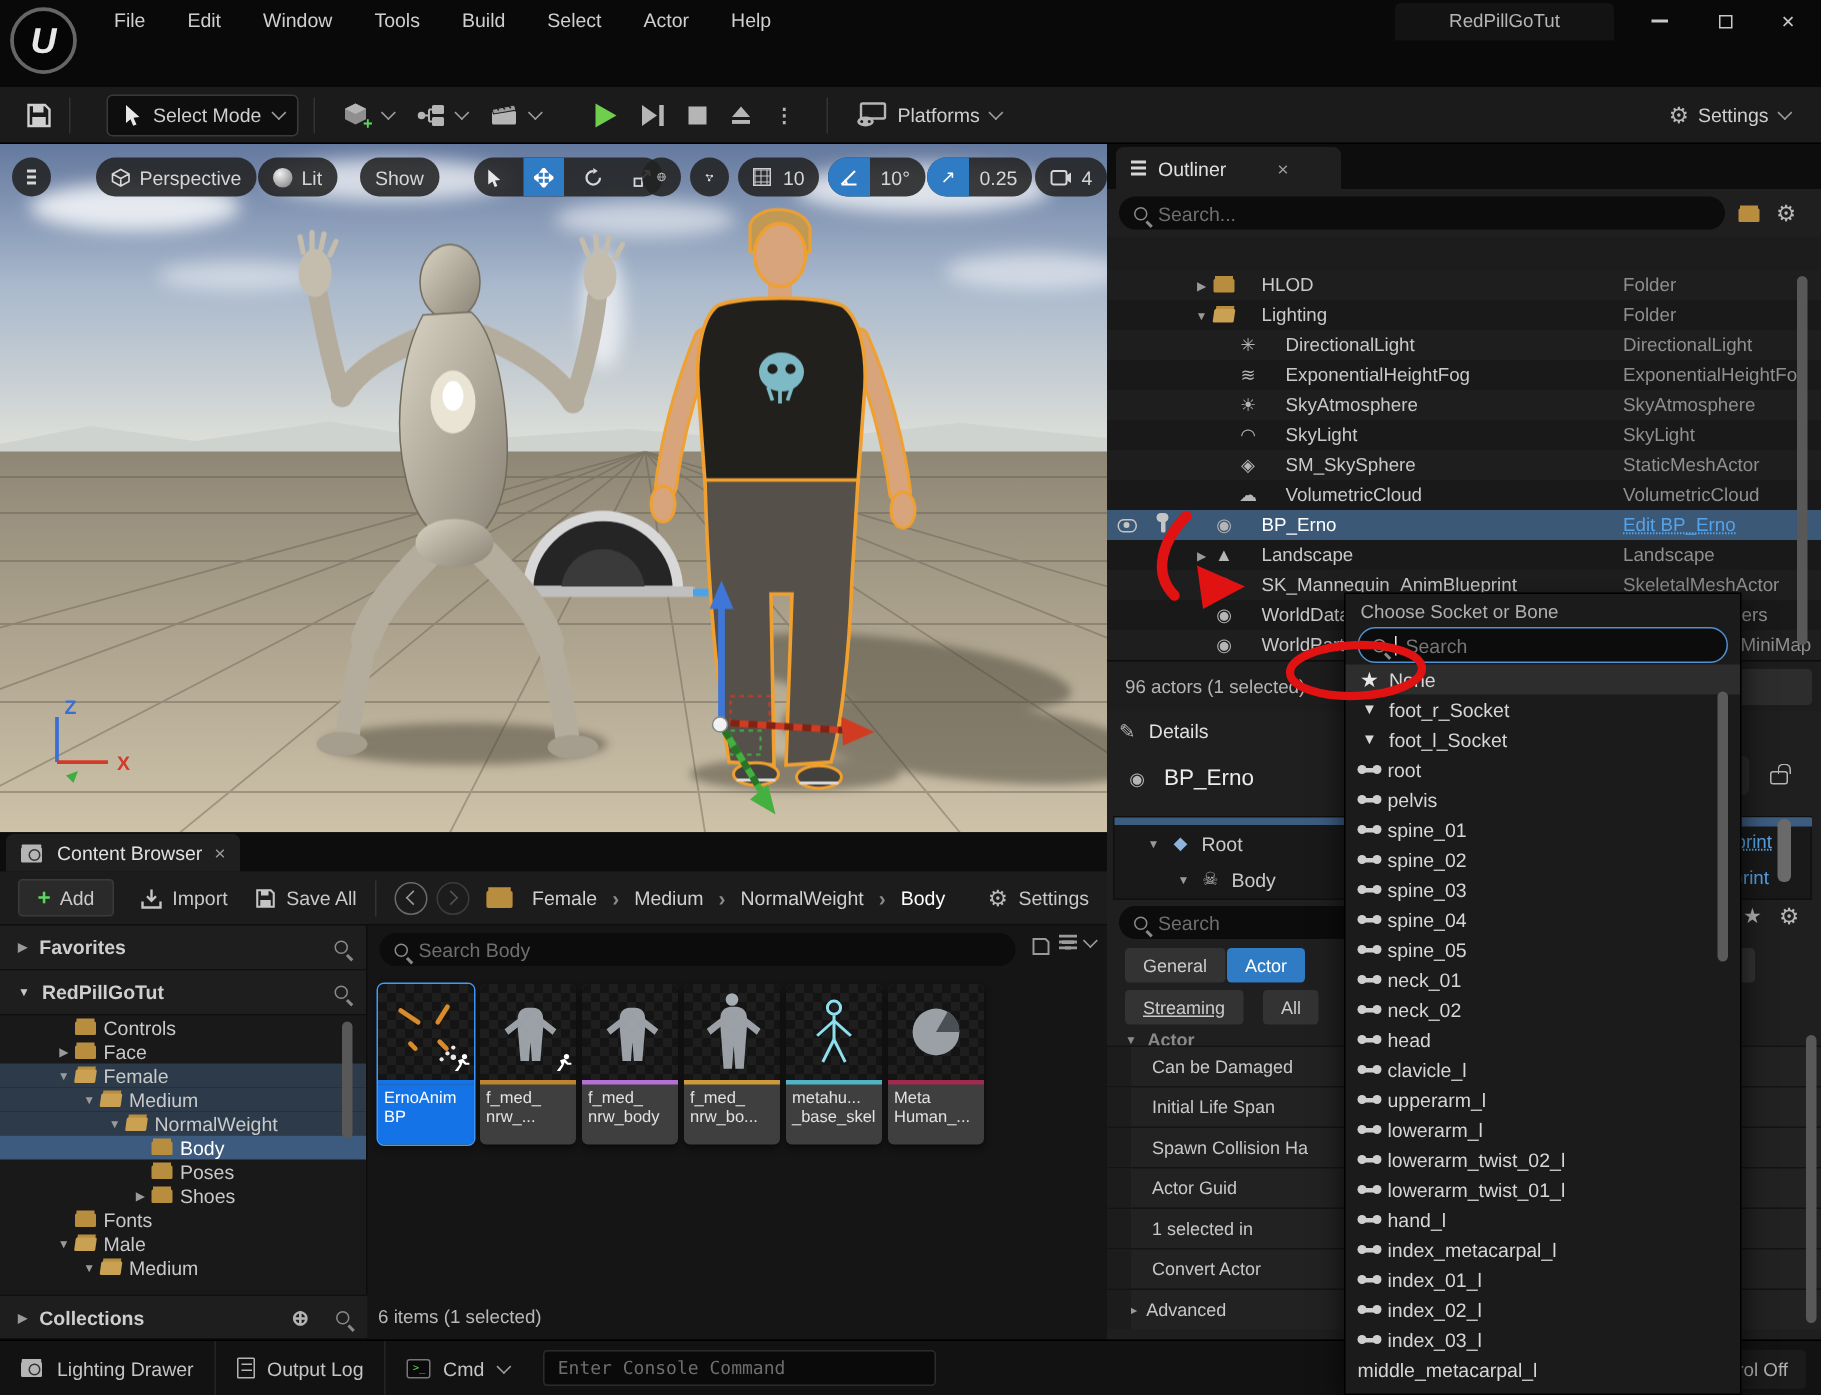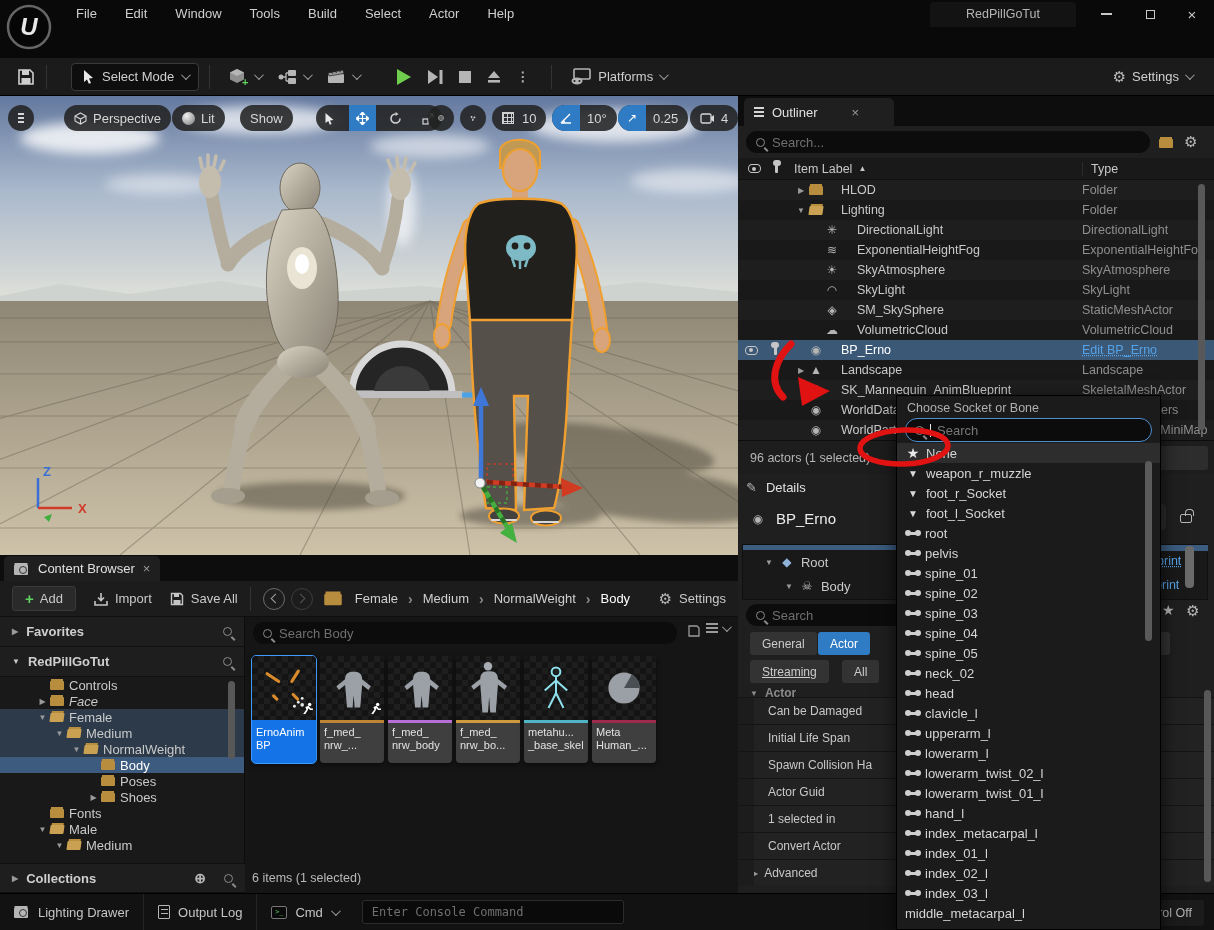--- a/index.html
+++ b/index.html
@@ -480,27 +480,20 @@
     <span style="color:#9a9a9a; margin-left:26px">×</span>
   </div>
   <div id="outl-search-row">
     <div class="search-pill" style="position:absolute; left:8px; top:5px; width:404px">
       <span class="mag"></span>
       <span>Search...</span>
     </div>
     <span class="ic ic-folder" style="position:absolute; left:420px; top:9px"></span>
     <span class="gear" style="position:absolute; left:446px; top:7px">⚙</span>
   </div>
-  <div id="outl-header">
-    <span class="mini-eye" style="margin-left:10px"></span>
-    <span class="mini-pin" style="margin-left:14px"></span>
-    <span style="margin-left:16px">Item Label</span>
-    <span style="font-size:8px; color:#c8c8c8; margin-left:6px">▲</span>
-    <span style="margin-left:auto; width:132px; border-left:1px solid #2a2a2a; padding-left:8px">Type</span>
-  </div>
   <div id="outl-rows">
       <div class="o-row">
         <span style="width: 26px; display: flex; justify-content: center;"></span>
         <span style="width: 22px; display: flex; justify-content: center;"></span>
         <span class="o-exp" style="margin-left: 8px;">▶</span>
         <span class="ic ic-folder"></span>
         <span class="o-lbl">HLOD</span>
         <span class="o-typ">Folder</span>
       </div>
       <div class="o-row">
@@ -703,24 +696,20 @@
     <span style="width:1px; height:13px; background:#e8e8e8"></span>
     <span style="color:#777">Search</span>
   </div>
   <div id="bone-list">
       <div class="b-row hl">
         <span class="ic ic-star"></span>
         <span>None</span>
       </div>
       <div class="b-row">
         <span class="ic ic-socket"></span>
-        <span>weapon_r_muzzle</span>
-      </div>
-      <div class="b-row">
-        <span class="ic ic-socket"></span>
         <span>foot_r_Socket</span>
       </div>
       <div class="b-row">
         <span class="ic ic-socket"></span>
         <span>foot_l_Socket</span>
       </div>
       <div class="b-row">
         <span class="ic-bone"></span>
         <span>root</span>
       </div>
@@ -740,20 +729,24 @@
         <span class="ic-bone"></span>
         <span>spine_03</span>
       </div>
       <div class="b-row">
         <span class="ic-bone"></span>
         <span>spine_04</span>
       </div>
       <div class="b-row">
         <span class="ic-bone"></span>
         <span>spine_05</span>
+      </div>
+      <div class="b-row">
+        <span class="ic-bone"></span>
+        <span>neck_01</span>
       </div>
       <div class="b-row">
         <span class="ic-bone"></span>
         <span>neck_02</span>
       </div>
       <div class="b-row">
         <span class="ic-bone"></span>
         <span>head</span>
       </div>
       <div class="b-row">
@@ -866,21 +859,21 @@
     </div>
     <div id="folder-tree">
         <div class="t-row">
           <span style="width: 13px; font-size: 8px; color: rgb(154, 154, 154); text-align: center; margin-left: 36px; flex: 0 0 auto;"></span>
           <span class="ic ic-folder"></span>
           <span style="margin-left: 4px;">Controls</span>
         </div>
         <div class="t-row">
           <span style="width: 13px; font-size: 8px; color: rgb(154, 154, 154); text-align: center; margin-left: 36px; flex: 0 0 auto;">▶</span>
           <span class="ic ic-folder"></span>
-          <span style="margin-left: 4px; font-style: italic;">Face</span>
+          <span style="margin-left: 4px;">Face</span>
         </div>
         <div class="t-row soft">
           <span style="width: 13px; font-size: 8px; color: rgb(154, 154, 154); text-align: center; margin-left: 36px; flex: 0 0 auto;">▼</span>
           <span class="ic ic-folder open"></span>
           <span style="margin-left: 4px;">Female</span>
         </div>
         <div class="t-row soft">
           <span style="width: 13px; font-size: 8px; color: rgb(154, 154, 154); text-align: center; margin-left: 53px; flex: 0 0 auto;">▼</span>
           <span class="ic ic-folder open"></span>
           <span style="margin-left: 4px;">Medium</span>

